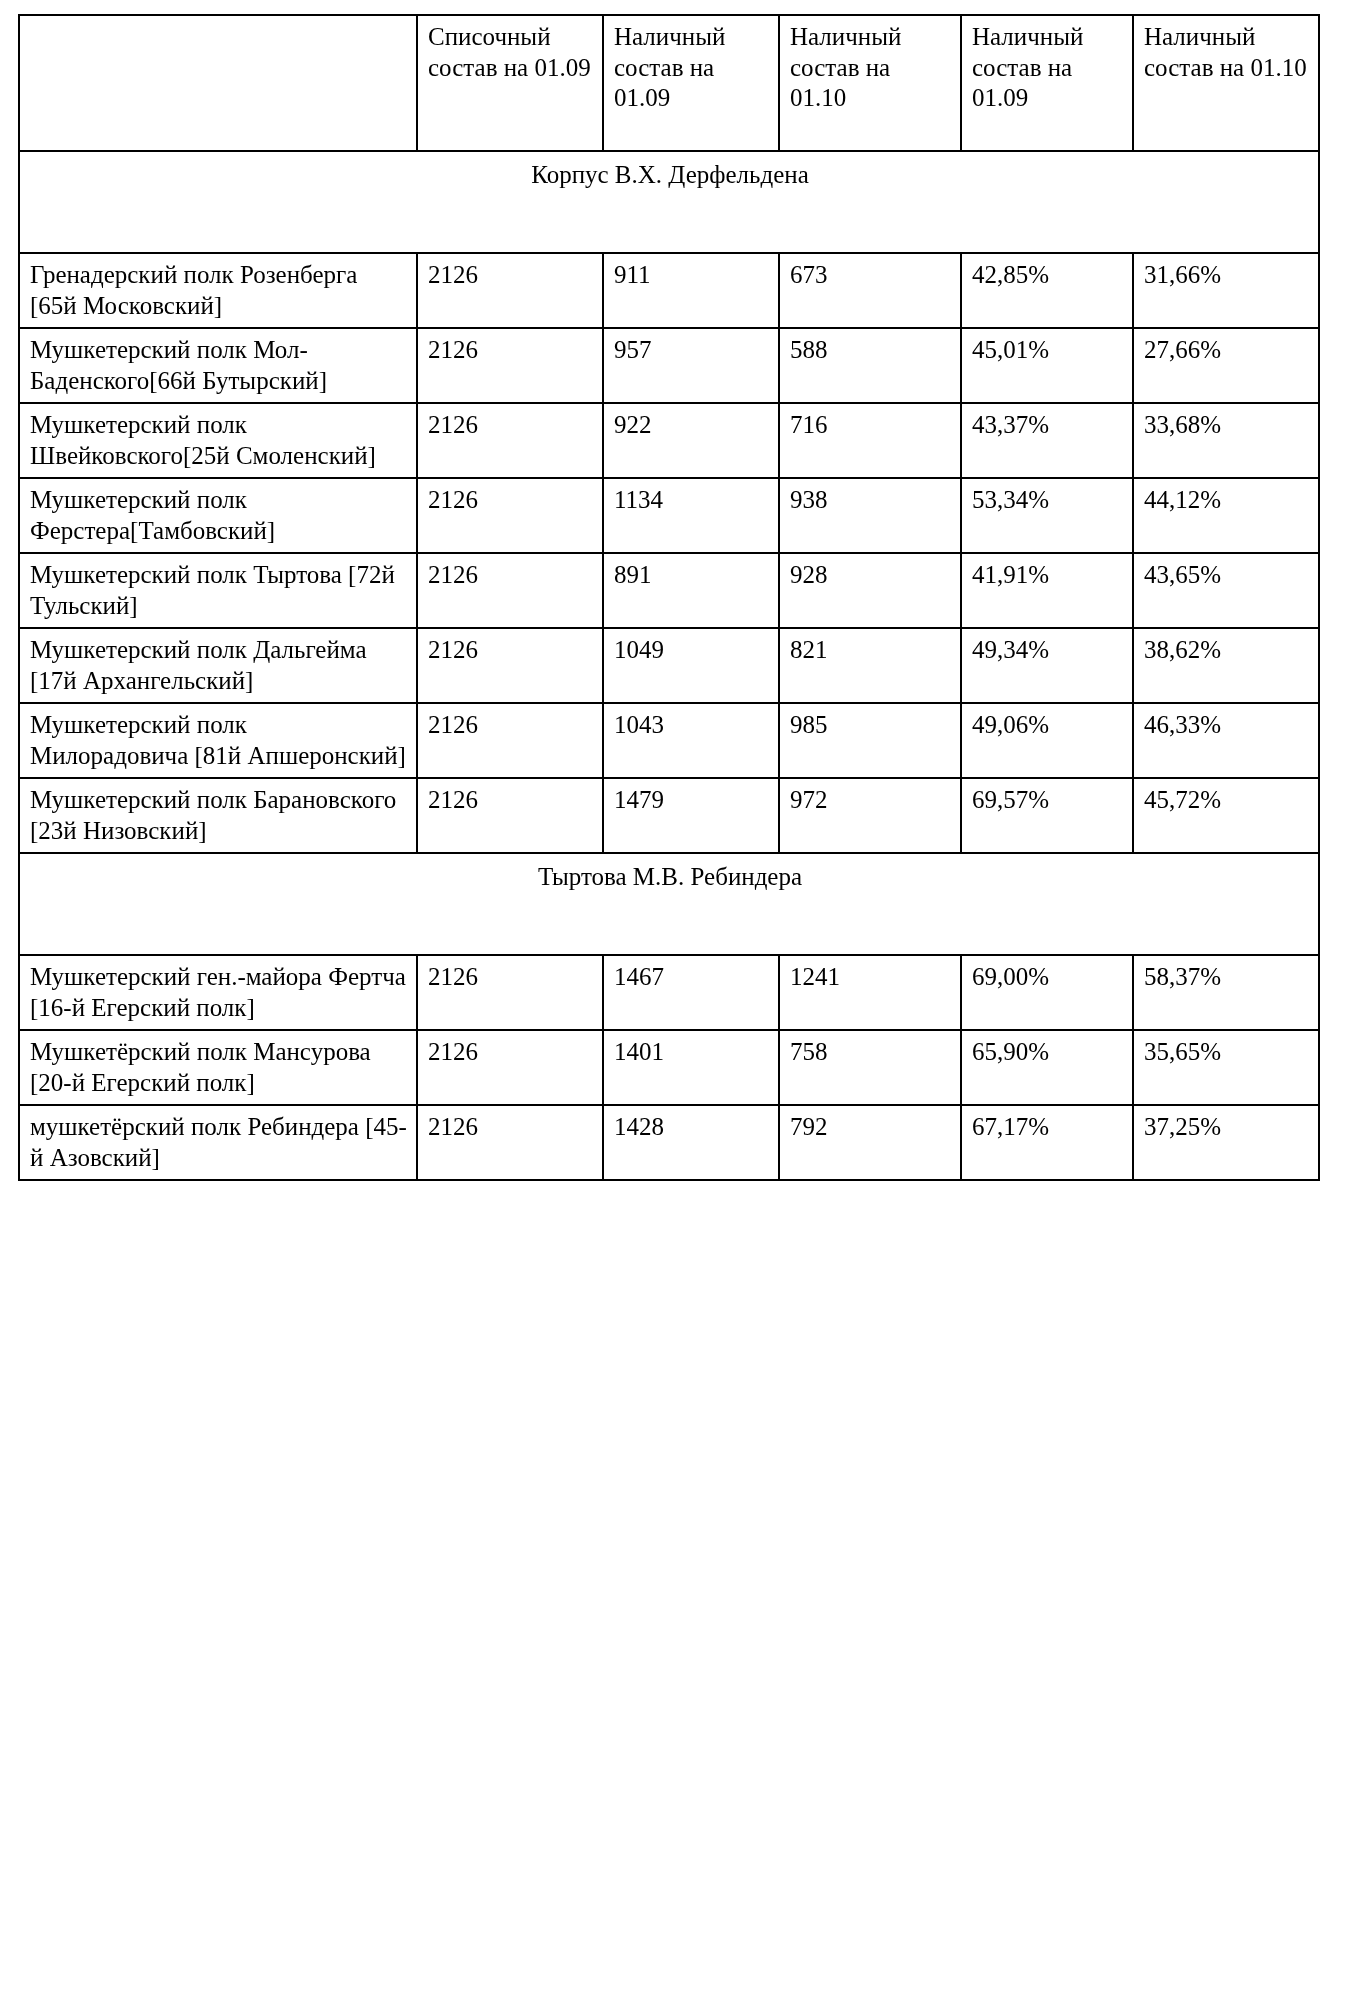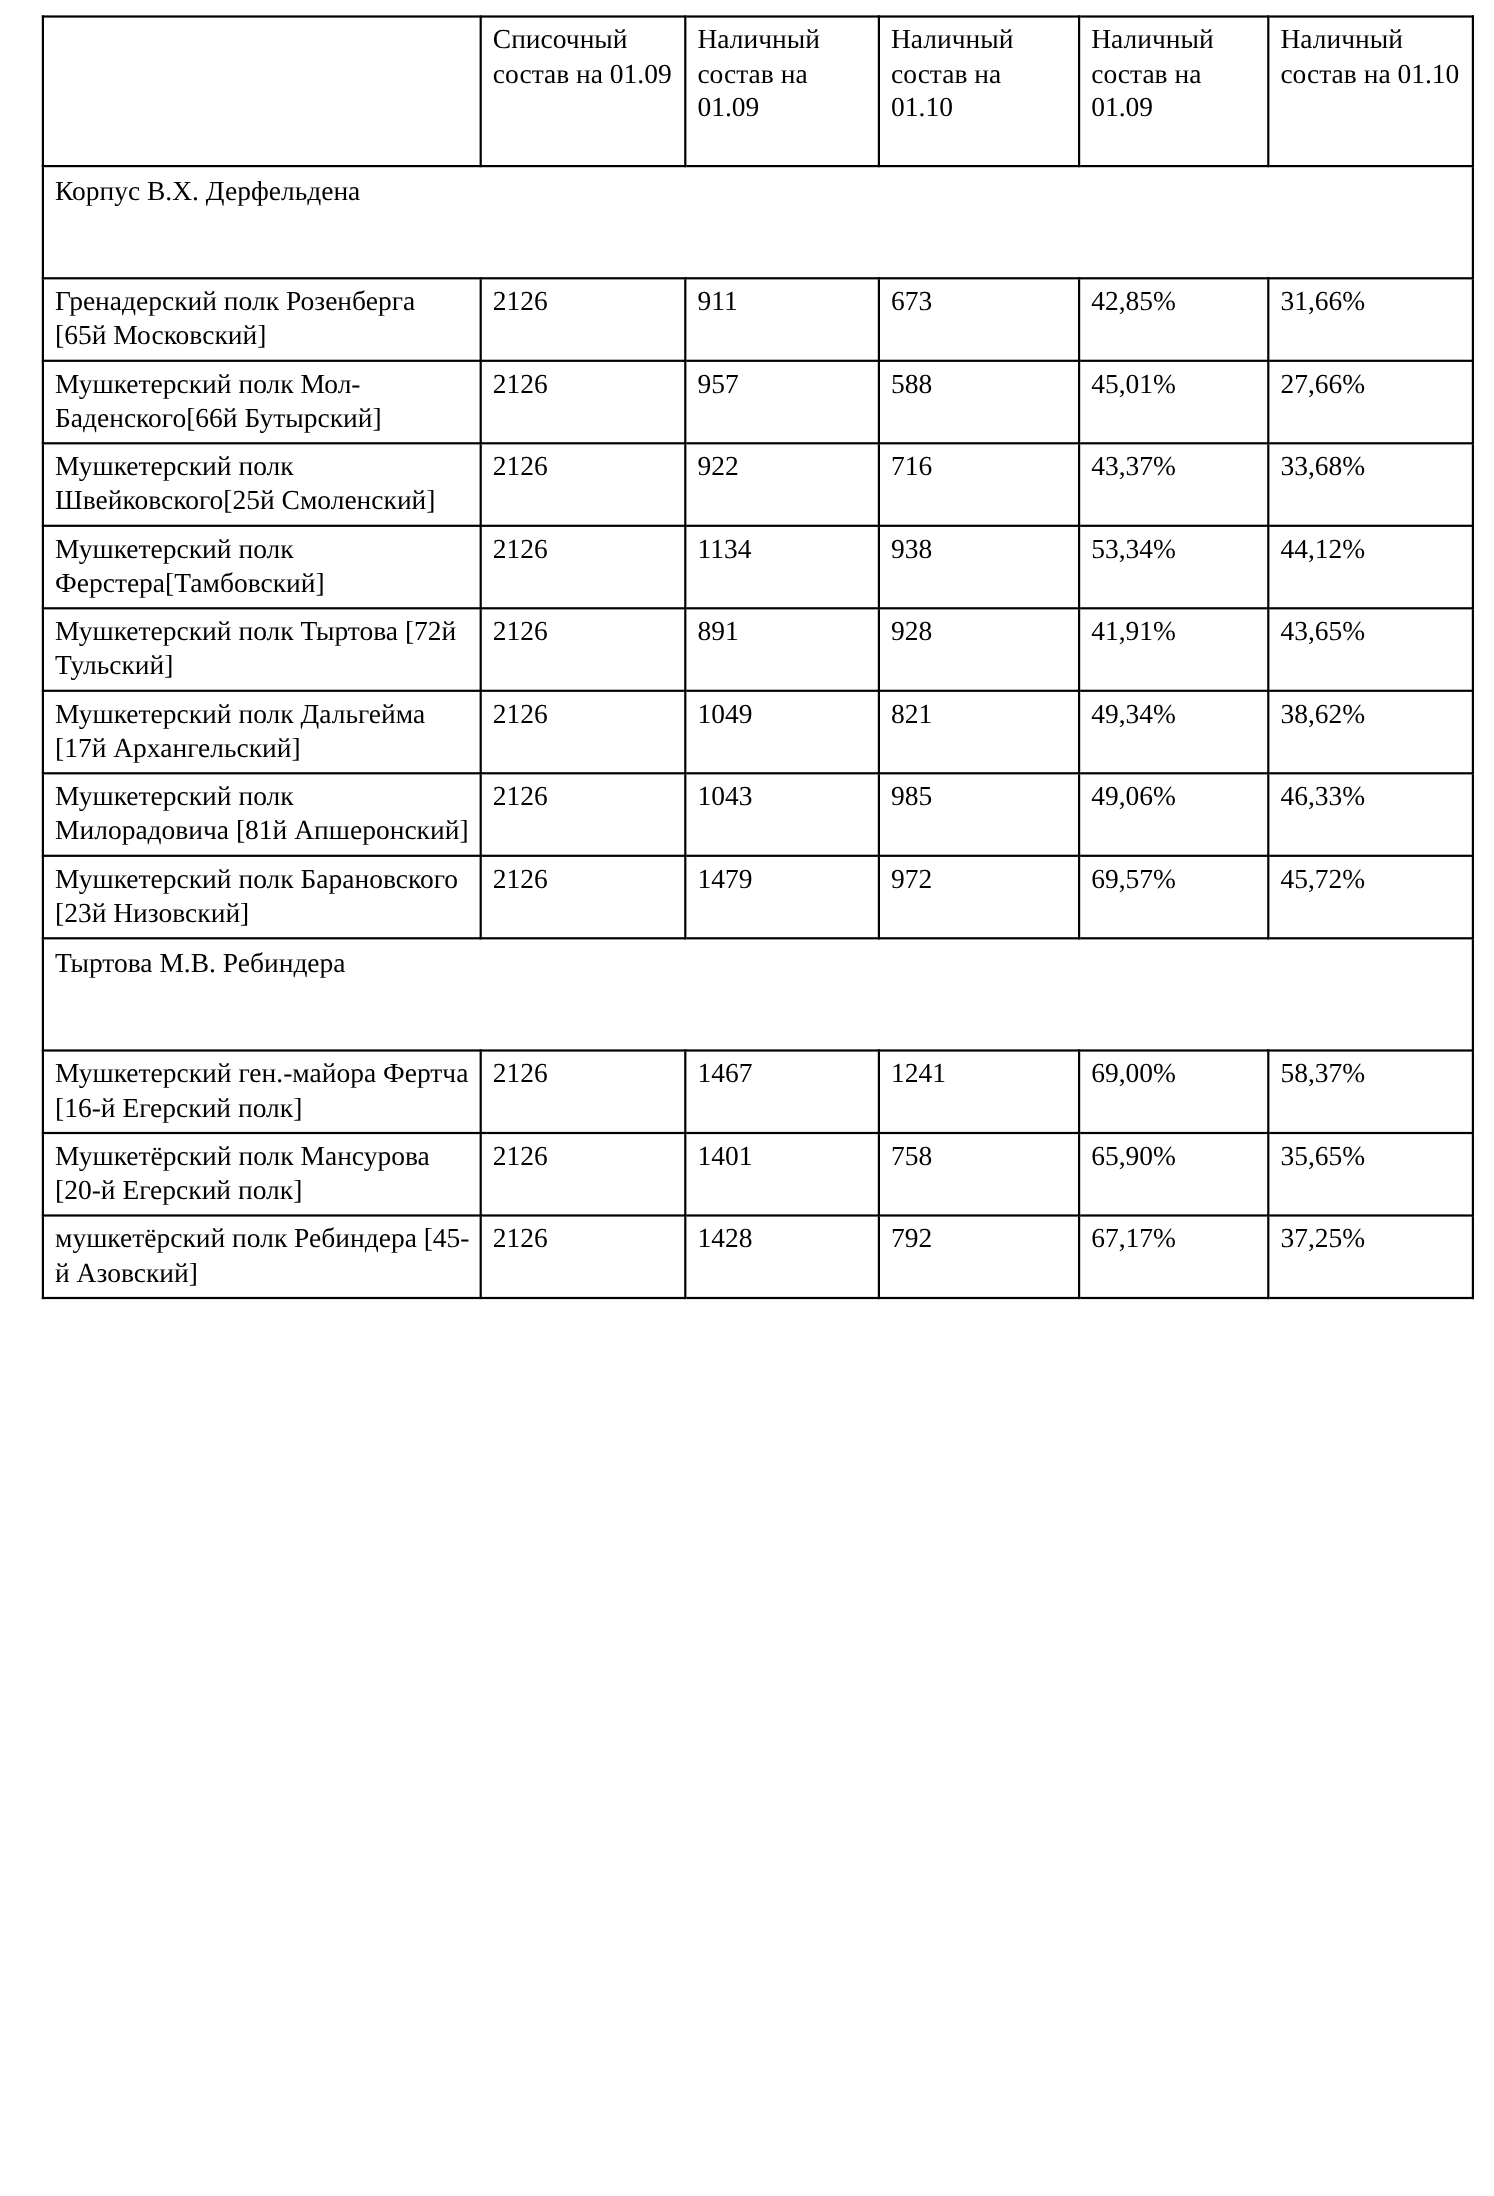--- a/index.html
+++ b/index.html
@@ -12,21 +12,20 @@
     min-height: 1996px;
     font-family: "Liberation Serif", serif;
     color: #000000;
   }
   .page {
     position: relative;
     width: 1162px;
     min-height: 1996px;
     box-sizing: border-box;
     padding: 14px 0 0 0;
-    margin-left: 20px;
   }
   table.regiment-table {
     border-collapse: collapse;
     table-layout: fixed;
     margin-left: 18px;
     width: 1300px;
     background: #ffffff;
   }
   table.regiment-table td,
   table.regiment-table th {
@@ -48,20 +47,21 @@
 
   thead td {
     height: 122px;
     padding-top: 8px;
   }
   td.name-cell {
     padding-right: 4px;
   }
   tr.section-row td {
     height: 86px;
+    text-align: center;
   }
   tr.section-row td.section-label {
     padding-top: 8px;
   }
   tr.data-row td {
     
   }
 </style>
 </head>
 <body>

